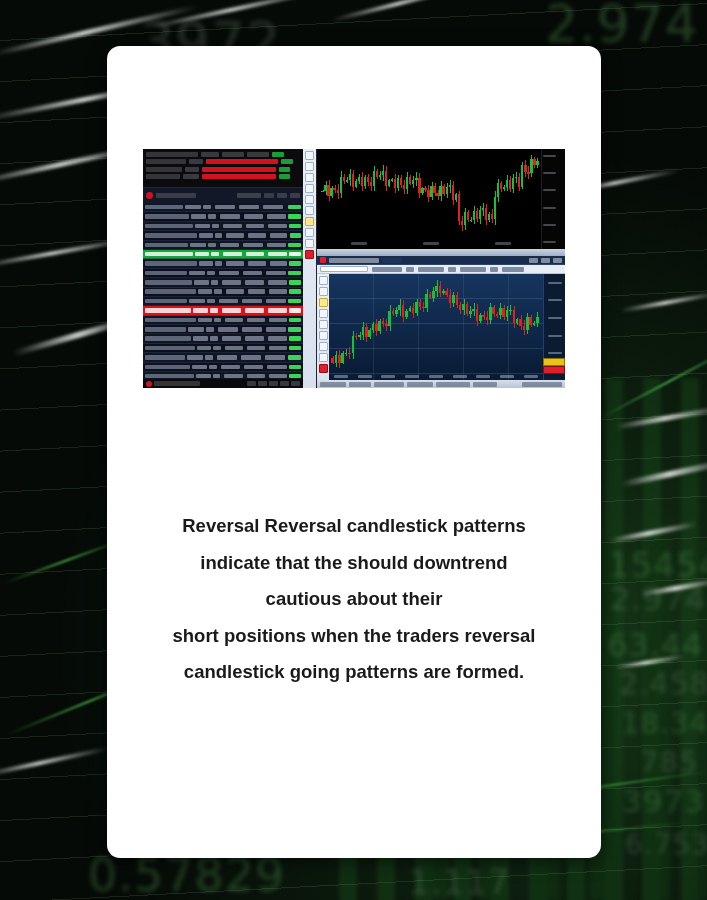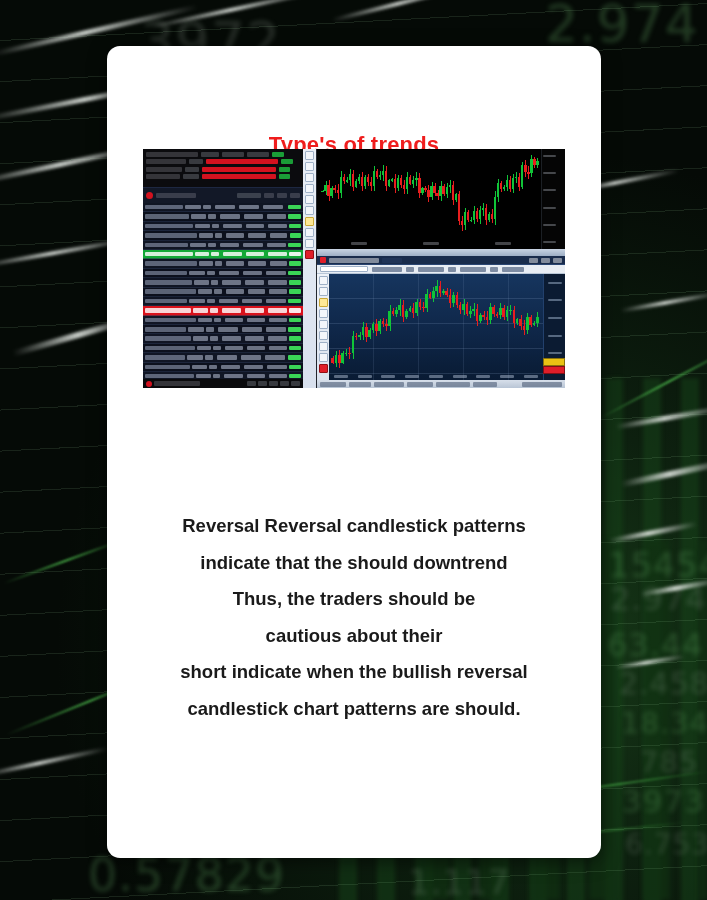--- a/index.html
+++ b/index.html
@@ -364,21 +364,20 @@
       <div class="bgnum green" style="left: 621px; top: 706px; font-size: 29px;">18.34</div>
       <div class="bgnum pale" style="left: 640px; top: 745px; font-size: 29px;">785</div>
       <div class="bgnum green" style="left: 622px; top: 783px; font-size: 31px;">3973</div>
       <div class="bgnum pale" style="left: 625px; top: 828px; font-size: 28px;">6.753</div>
       <div class="bgnum green" style="left: 88px; top: 848px; font-size: 46px;">0.57829</div>
       <div class="bgnum pale" style="left: 408px; top: 862px; font-size: 34px;">1.117</div>
     </div>
 
   <div class="card">
 
-    <div class="card-title">Type's of trends</div>
 
     <div class="shot">
 
       <div class="wl">
         <div class="wl-top">
           <div class="wl-toprow">
             <div class="chip dim" style="width:52px"></div>
             <div class="chip gry" style="width:18px"></div>
             <div class="chip gry" style="width:22px"></div>
             <div class="chip gry" style="width:22px"></div>
@@ -979,20 +978,19 @@
           <div class="tbchip" style="width:24px"></div>
           <div class="tbchip" style="width:40px;margin-left:auto"></div>
         </div>
       </div>
     </div>
 
 
     <div class="body-copy" id="body-copy">
         <p>Reversal Reversal candlestick patterns</p>
         <p>indicate that the should downtrend</p>
-        <p>Thus, the traders should be</p>
         <p>cautious about their</p>
-        <p>short indicate when the bullish reversal</p>
-        <p>candlestick chart patterns are should.</p>
+        <p>short positions when the traders reversal</p>
+        <p>candlestick going patterns are formed.</p>
       </div>
 
   </div>
 </div>
 
 </body></html>

